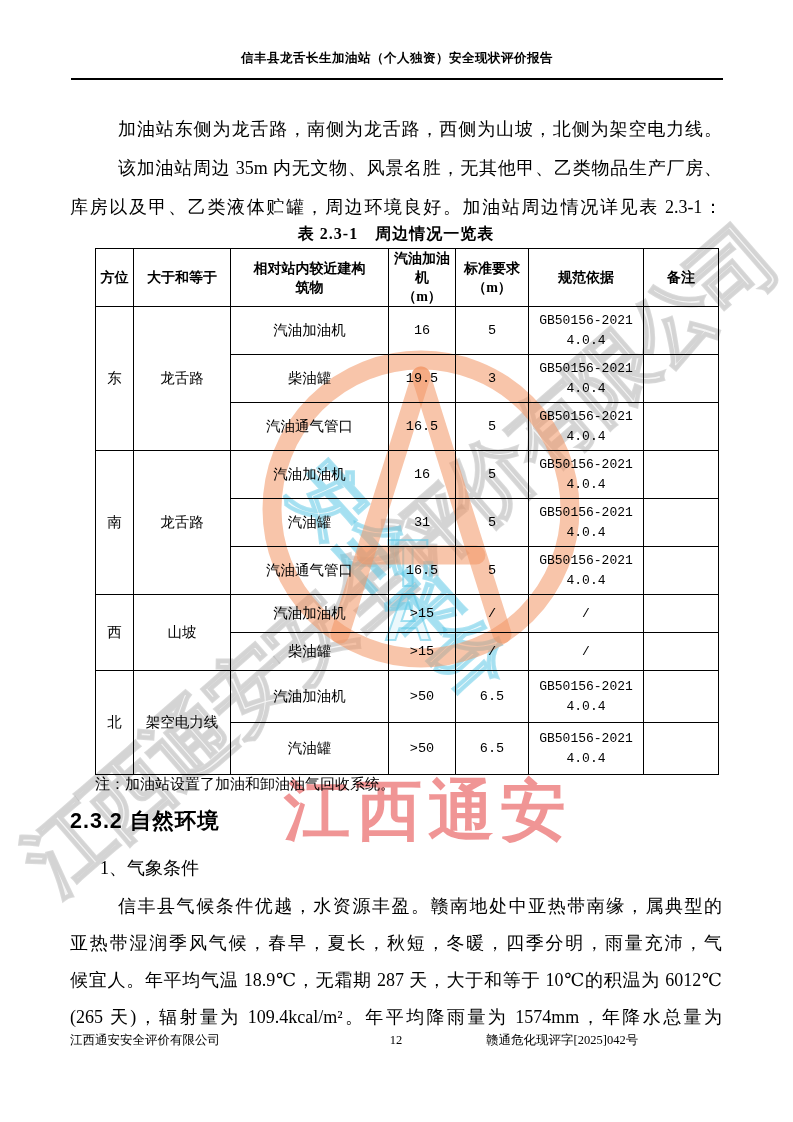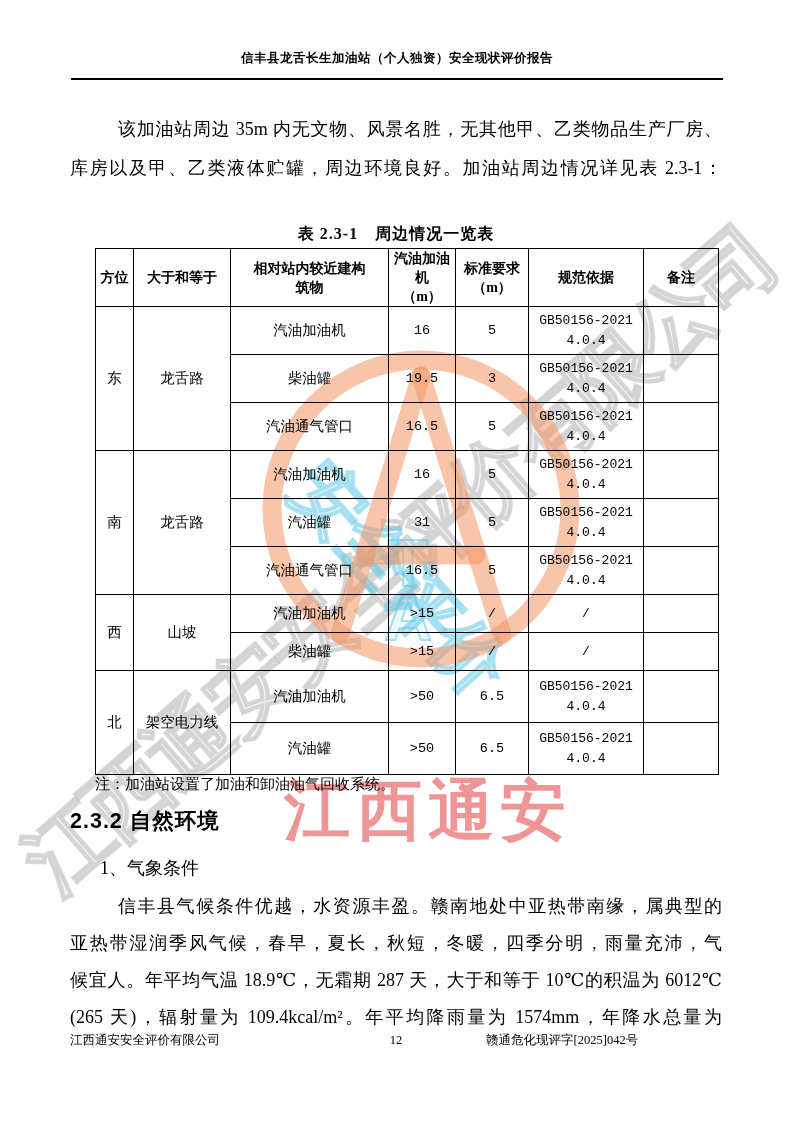--- a/index.html
+++ b/index.html
@@ -102,20 +102,21 @@
     <div class="wm-red">江西通安</div>
   </div>
 
   <div class="content">
 
     <div class="doc-header">
       <span>信丰县龙舌长生加油站（个人独资）安全现状评价报告</span>
     </div>
 
     <div class="para1">
+      <div class="pline indent">加油站东侧为龙舌路，南侧为龙舌路，西侧为山坡，北侧为架空电力线。</div>
       <div class="pline indent">该加油站周边 35m 内无文物、风景名胜，无其他甲、乙类物品生产厂房、</div>
       <div class="pline">库房以及甲、乙类液体贮罐，周边环境良好。加油站周边情况详见表 2.3-1：</div>
     </div>
 
     <div class="tbl-title">表 2.3-1　周边情况一览表</div>
 
     <table class="surr">
       <colgroup>
         <col style="width:38px">
           <col style="width:97px">

